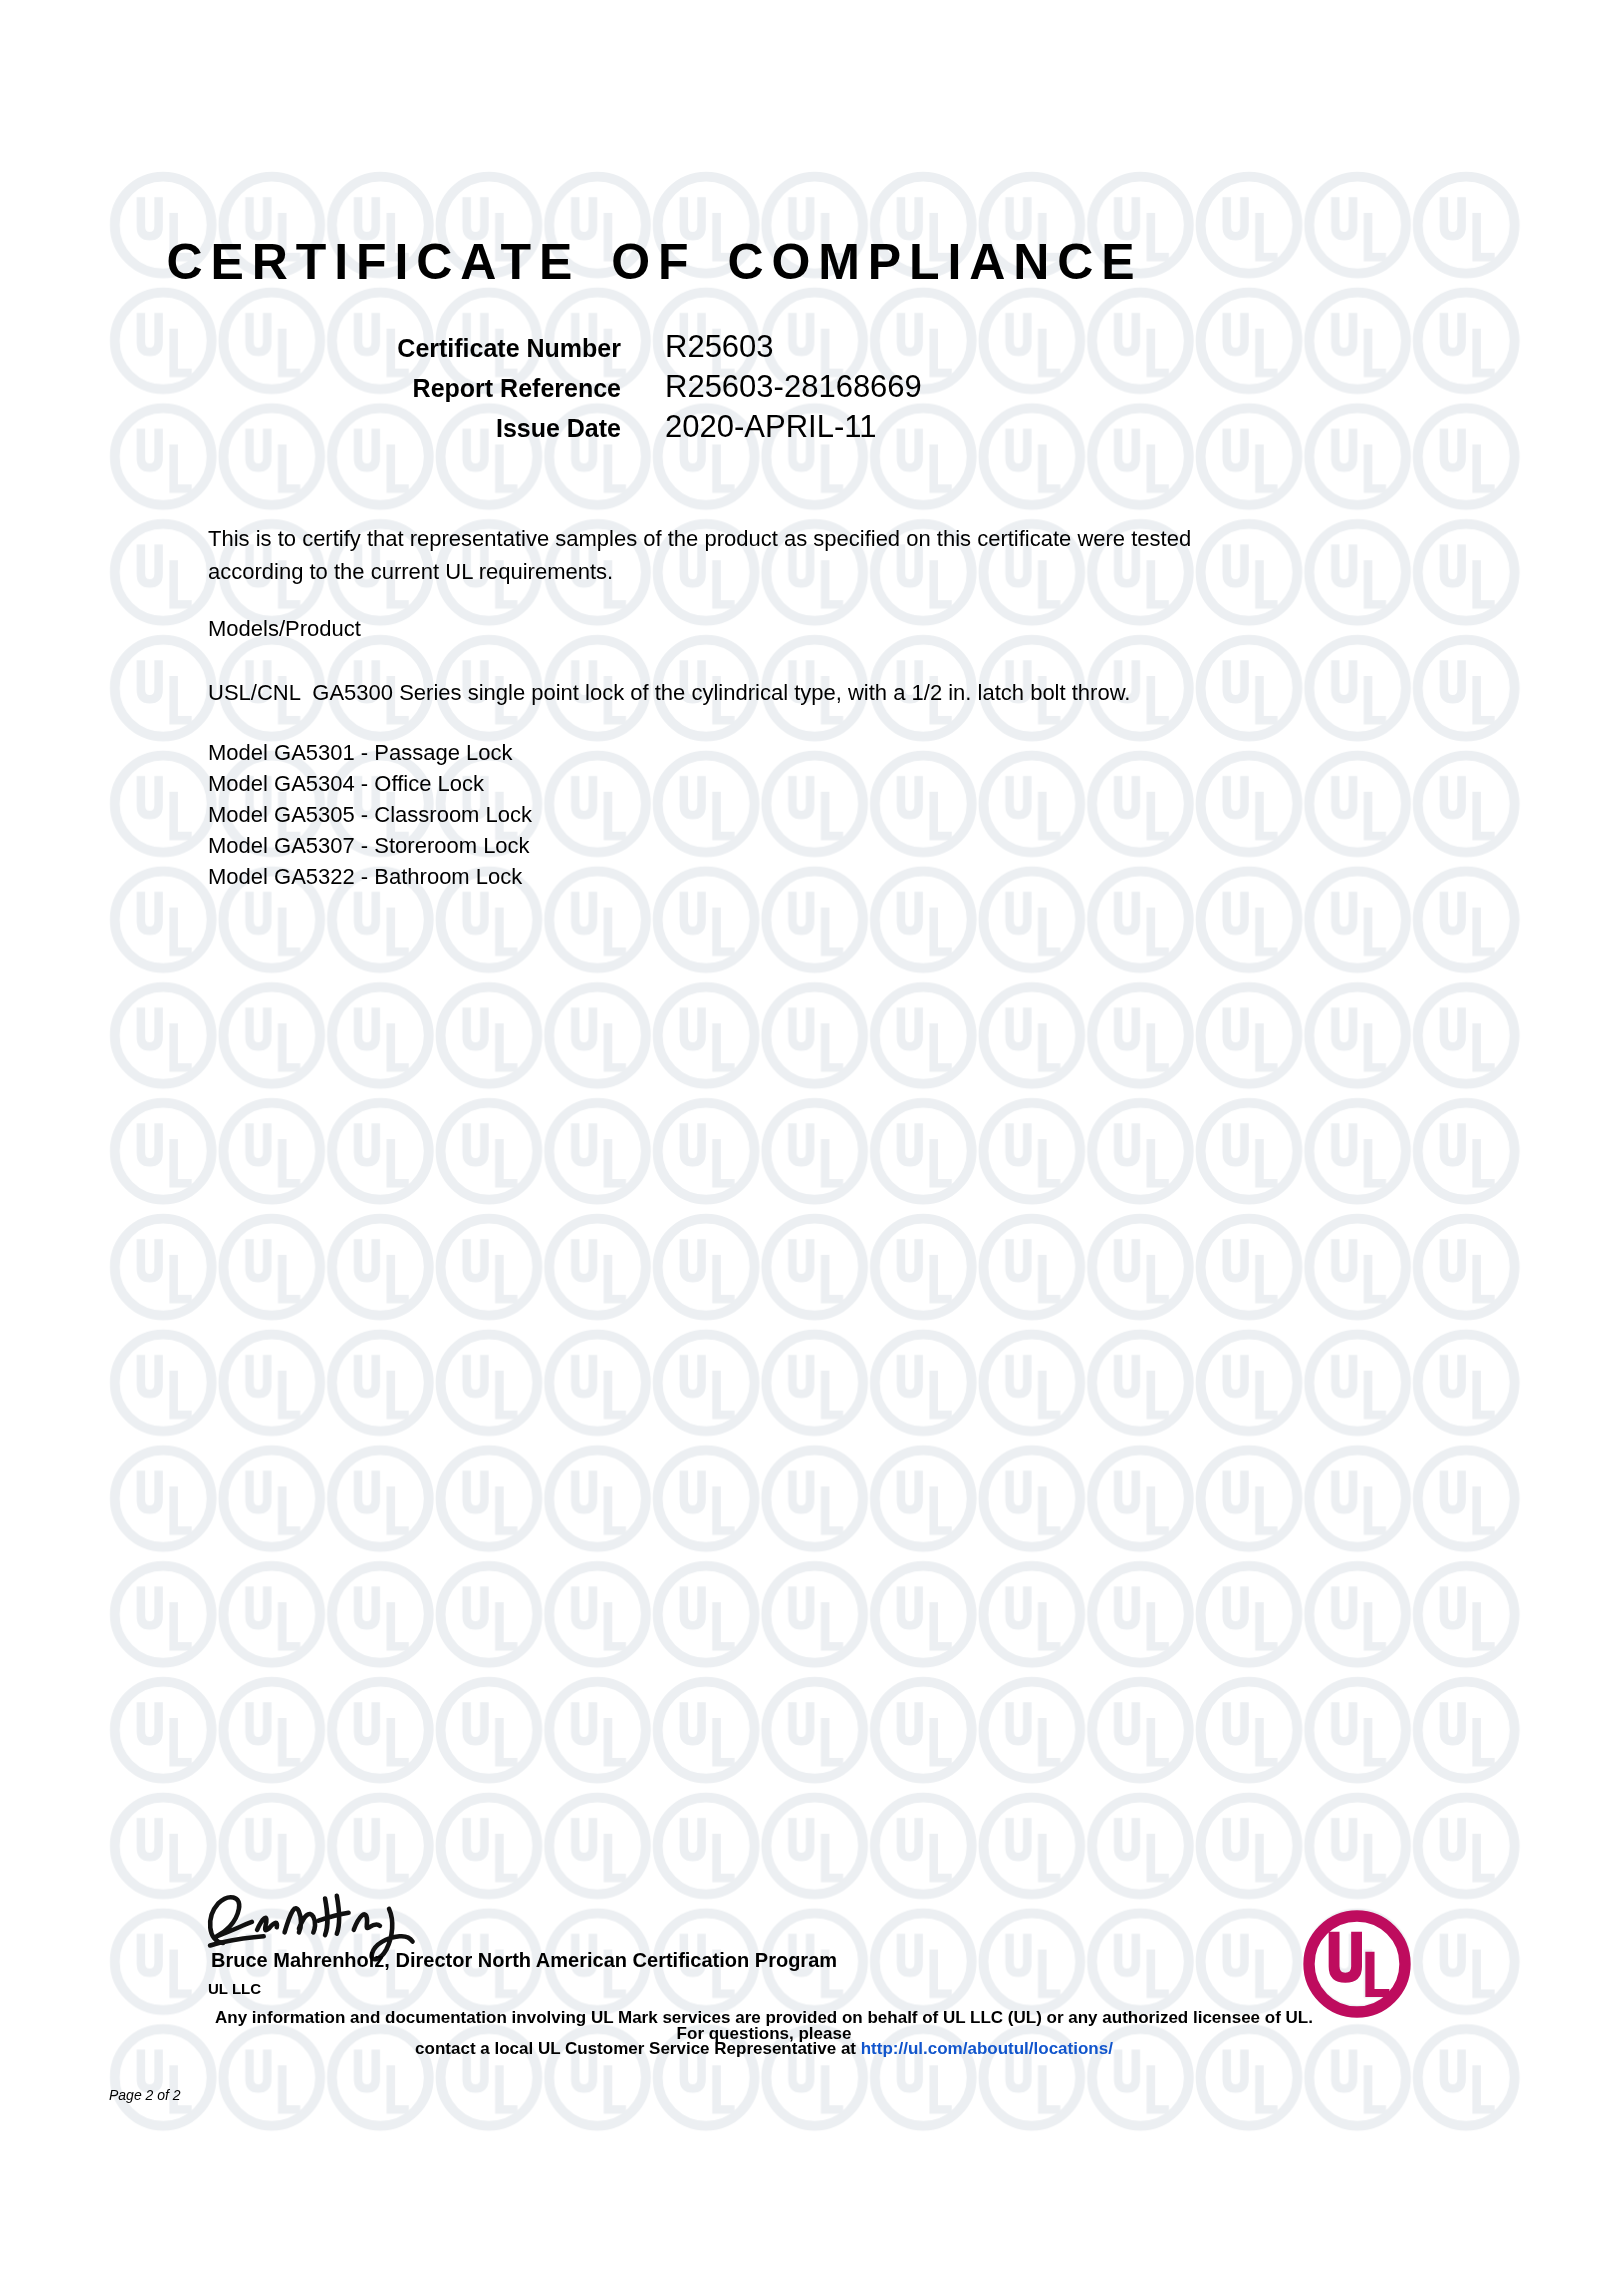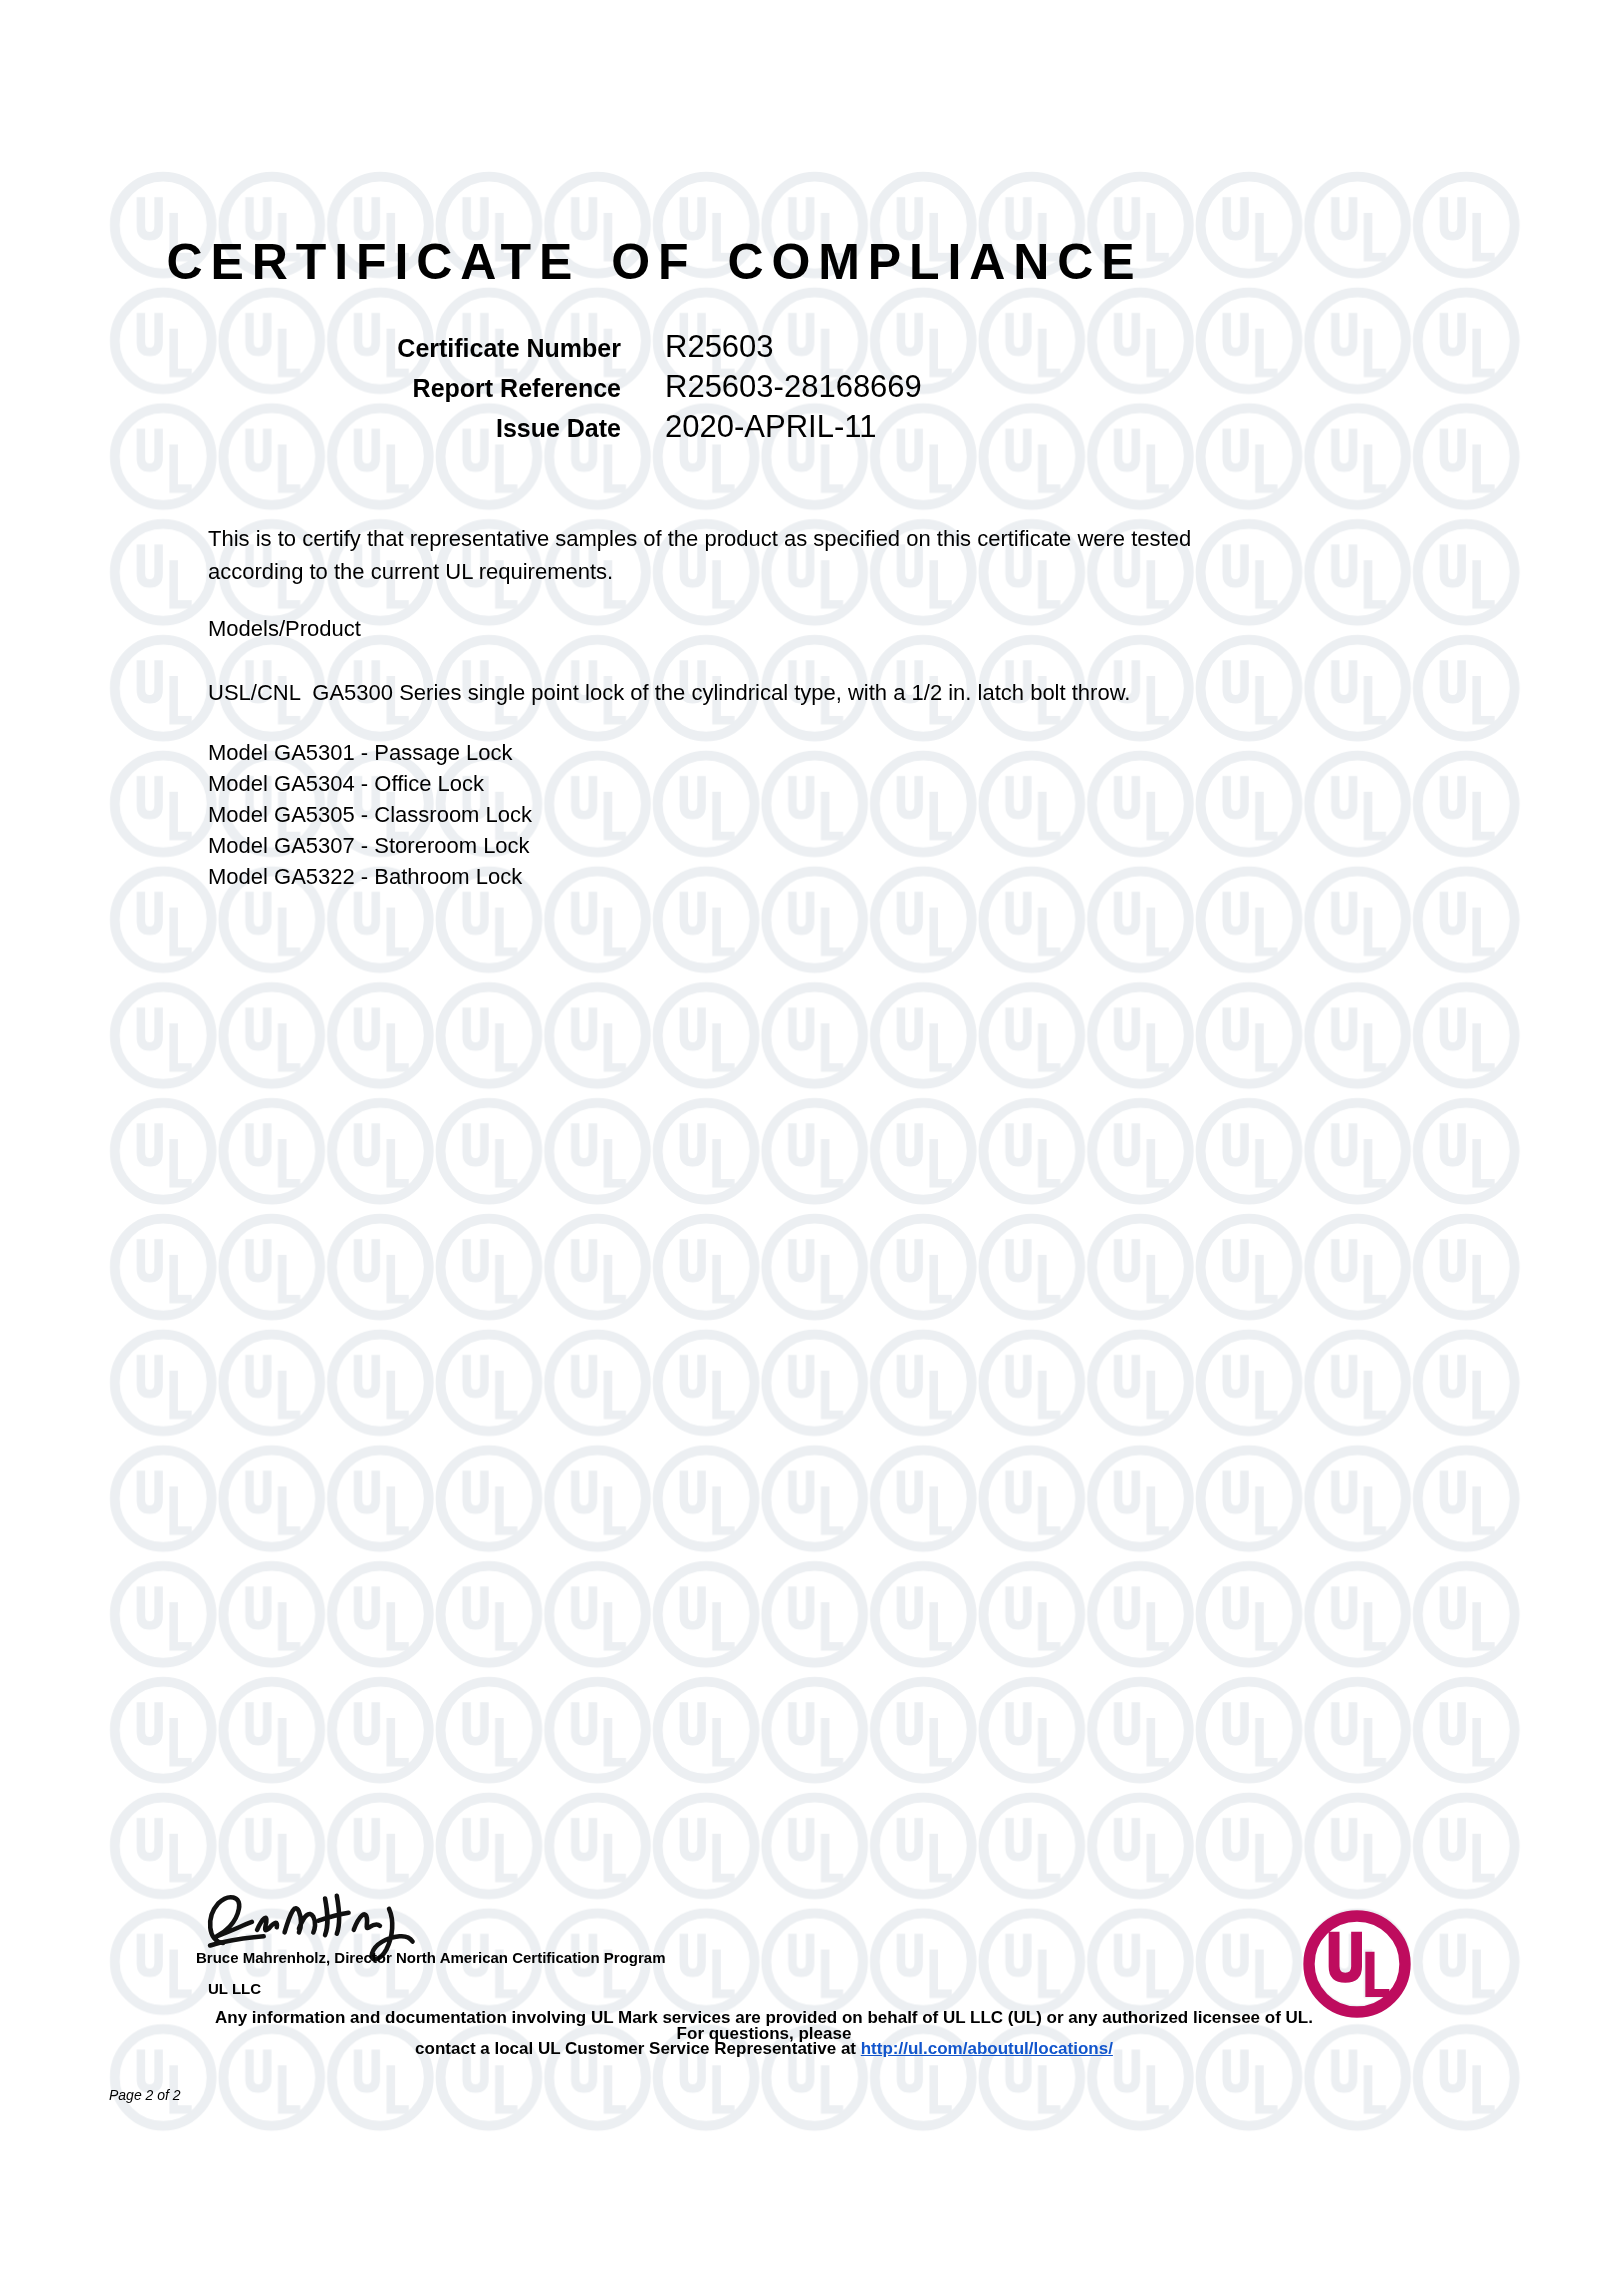--- a/index.html
+++ b/index.html
@@ -25,24 +25,24 @@
   .cert-row.r0{top:329px;} .cert-row.r1{top:369px;} .cert-row.r2{top:409px;}
   .cert-label{width:413px;text-align:right;font-weight:bold;font-size:25px;}
   .cert-value{margin-left:44px;font-size:31px;}
   
   .intro{position:absolute;left:208px;top:522px;width:1217px;font-size:22px;line-height:33px;}
   .models-heading{position:absolute;left:208px;top:616px;font-size:22px;}
   .product-desc{position:absolute;left:208px;top:680px;width:1243px;font-size:22px;white-space:pre-wrap;}
   .models-list{position:absolute;left:208px;top:737px;font-size:22px;line-height:31px;}
   
   #signature-svg{position:absolute;left:201px;top:1889px;}
-  .signer{position:absolute;left:196px;top:1949px;font-size:15px;font-weight:bold;}
+  .signer{position:absolute;left:211px;top:1949px;font-size:20px;font-weight:bold;}
   .company{position:absolute;left:208px;top:1980px;font-size:15px;font-weight:bold;}
   .disclaimer{position:absolute;left:208px;top:2010px;width:1112px;font-size:17px;font-weight:bold;line-height:15.7px;text-align:center;}
-  .disclaimer a{color:var(--link,#1155CC);text-decoration:underline;cursor:pointer;}
+  .disclaimer a{color:var(--link,#1155CC);cursor:pointer;}
   
   .page-number{position:absolute;left:109px;top:2087px;font-size:14px;font-style:italic;}
   #ul-logo{position:absolute;left:1302px;top:1909px;}
   .wm{fill:var(--wm,#ECEFF2);}
   .wm-ring{fill:none;stroke:var(--wm,#ECEFF2);stroke-width:15;}
   .brand{fill:var(--accent,#BE0C5E);}
   .brand-ring{fill:none;stroke:var(--accent,#BE0C5E);stroke-width:17;}
   .sig-stroke{fill:none;stroke:#111;stroke-width:7;stroke-linecap:round;stroke-linejoin:round;}
 </style>
 </head>

